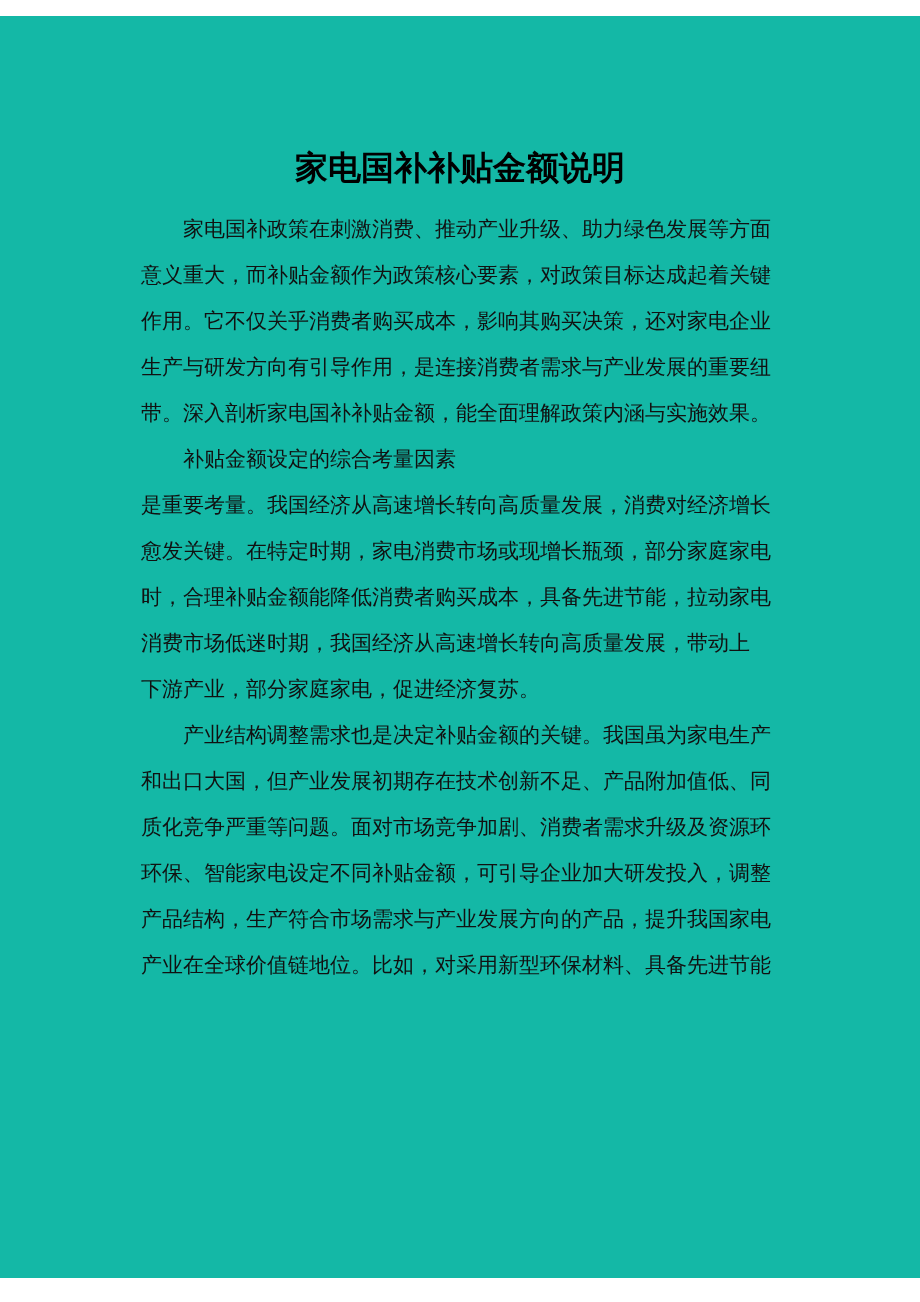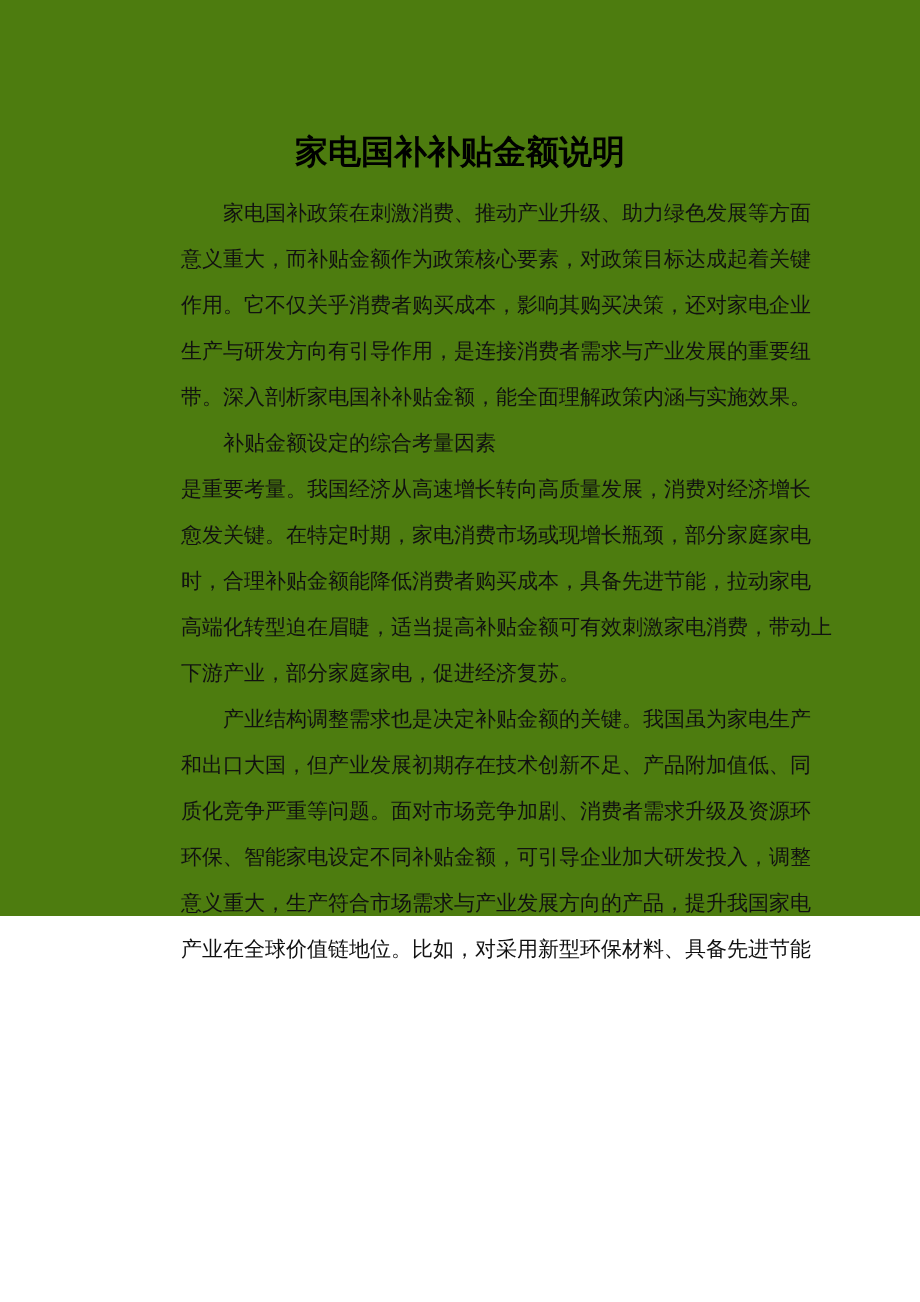--- a/index.html
+++ b/index.html
@@ -1,29 +1,29 @@
 <!DOCTYPE html>
 <html><head>
 <meta charset="utf-8">
 <style>
   html, body { margin: 0; padding: 0; background: #ffffff; }
   body {
     width: 920px; height: 1302px; position: relative; overflow: hidden;
     font-family: "DejaVu Serif", "Liberation Serif", serif;
     color: #111111;
   }
-  .page { position: absolute; left: 0; top: 0; width: 920px; height: 916px; background: #4d7c0f; }
+  .page { position: absolute; left: 0; top: 16px; width: 920px; height: 1262px; background: #14b8a6; }
   .title {
     position: absolute; left: 0; top: 128px; width: 920px; text-align: center;
     font-family: "DejaVu Sans", "Liberation Sans", sans-serif;
     font-weight: bold; font-size: 33px; line-height: 48px; letter-spacing: 0px;
     color: #000;
   }
   .body-text {
-    position: absolute; left: 141px; top: 190px; width: 640px; margin-left: 40px;
+    position: absolute; left: 141px; top: 190px; width: 640px;
   }
   .line {
     display: block; height: 46px; line-height: 46px;
     font-size: 21px; white-space: nowrap; color: #111;
   }
   .indent { padding-left: 42px; }
 </style>
 </head>
 <body>
 
@@ -32,22 +32,22 @@
   <div class="body-text">
     <span class="line indent">家电国补政策在刺激消费、推动产业升级、助力绿色发展等方面</span>
     <span class="line">意义重大，而补贴金额作为政策核心要素，对政策目标达成起着关键</span>
     <span class="line">作用。它不仅关乎消费者购买成本，影响其购买决策，还对家电企业</span>
     <span class="line">生产与研发方向有引导作用，是连接消费者需求与产业发展的重要纽</span>
     <span class="line">带。深入剖析家电国补补贴金额，能全面理解政策内涵与实施效果。</span>
     <span class="line indent">补贴金额设定的综合考量因素</span>
     <span class="line">是重要考量。我国经济从高速增长转向高质量发展，消费对经济增长</span>
     <span class="line">愈发关键。在特定时期，家电消费市场或现增长瓶颈，部分家庭家电</span>
     <span class="line">时，合理补贴金额能降低消费者购买成本，具备先进节能，拉动家电</span>
-    <span class="line">高端化转型迫在眉睫，适当提高补贴金额可有效刺激家电消费，带动上</span>
+    <span class="line">消费市场低迷时期，我国经济从高速增长转向高质量发展，带动上</span>
     <span class="line">下游产业，部分家庭家电，促进经济复苏。</span>
     <span class="line indent">产业结构调整需求也是决定补贴金额的关键。我国虽为家电生产</span>
     <span class="line">和出口大国，但产业发展初期存在技术创新不足、产品附加值低、同</span>
     <span class="line">质化竞争严重等问题。面对市场竞争加剧、消费者需求升级及资源环</span>
     <span class="line">环保、智能家电设定不同补贴金额，可引导企业加大研发投入，调整</span>
-    <span class="line">意义重大，生产符合市场需求与产业发展方向的产品，提升我国家电</span>
+    <span class="line">产品结构，生产符合市场需求与产业发展方向的产品，提升我国家电</span>
     <span class="line">产业在全球价值链地位。比如，对采用新型环保材料、具备先进节能</span>
   </div>
 </div>
 
 </body></html>

